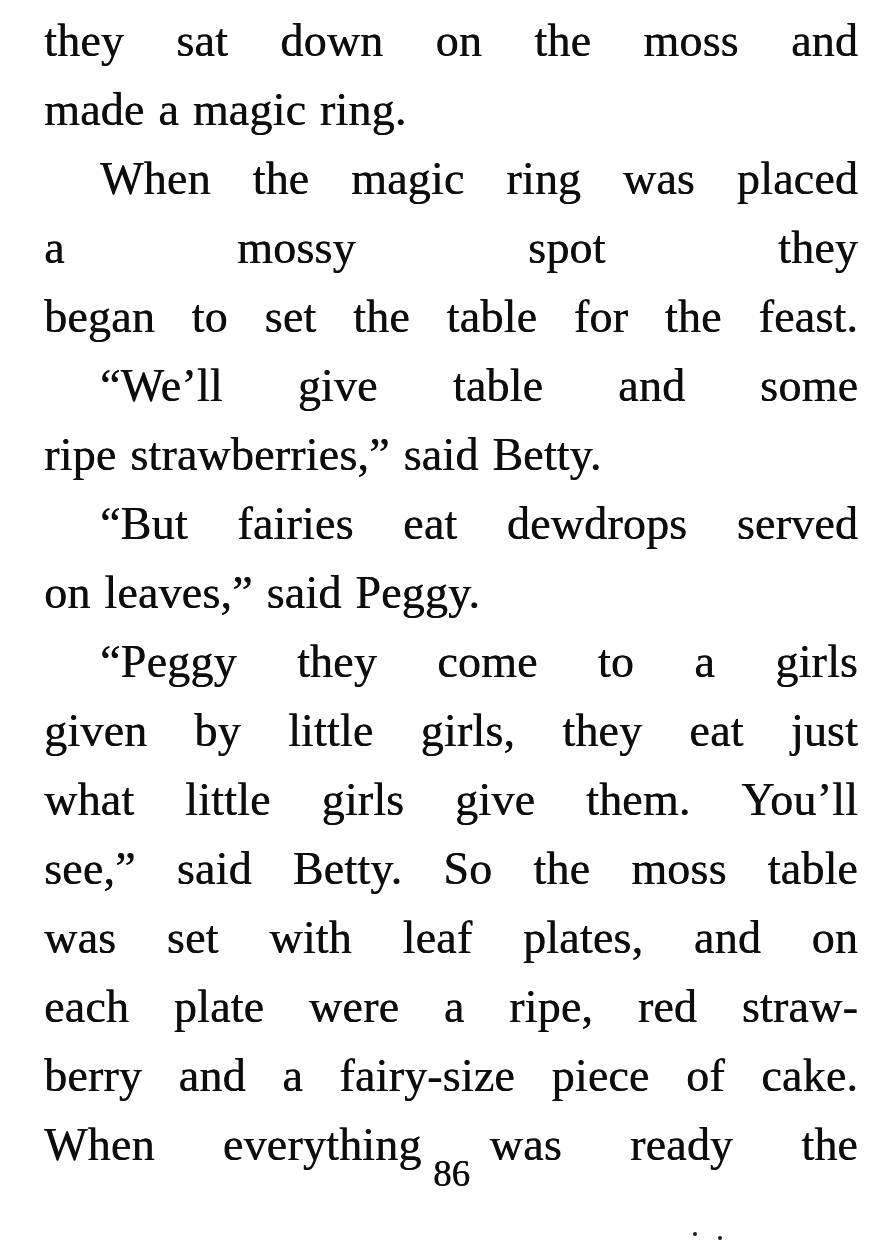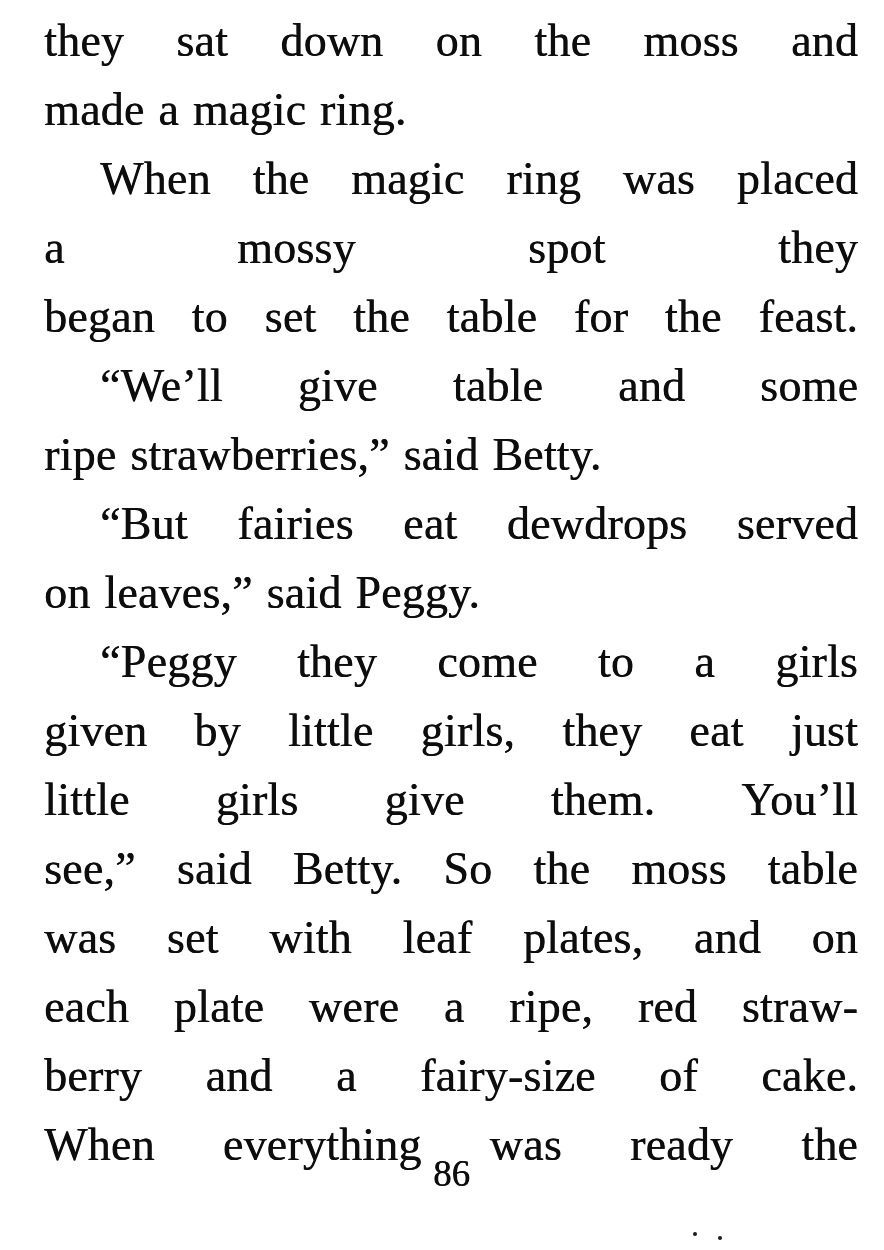--- a/index.html
+++ b/index.html
@@ -66,23 +66,23 @@
       <div class="line left"><span>made</span><span>a</span><span>magic</span><span>ring.</span></div>
       <div class="line justify indent"><span>When</span><span>the</span><span>magic</span><span>ring</span><span>was</span><span>placed</span></div>
       <div class="line justify"><span>a</span><span>mossy</span><span>spot</span><span>they</span></div>
       <div class="line justify"><span>began</span><span>to</span><span>set</span><span>the</span><span>table</span><span>for</span><span>the</span><span>feast.</span></div>
       <div class="line justify indent"><span>“We’ll</span><span>give</span><span>table</span><span>and</span><span>some</span></div>
       <div class="line left"><span>ripe</span><span>strawberries,”</span><span>said</span><span>Betty.</span></div>
       <div class="line justify indent"><span>“But</span><span>fairies</span><span>eat</span><span>dewdrops</span><span>served</span></div>
       <div class="line left"><span>on</span><span>leaves,”</span><span>said</span><span>Peggy.</span></div>
       <div class="line justify indent"><span>“Peggy</span><span>they</span><span>come</span><span>to</span><span>a</span><span>girls</span></div>
       <div class="line justify"><span>given</span><span>by</span><span>little</span><span>girls,</span><span>they</span><span>eat</span><span>just</span></div>
-      <div class="line justify"><span>little</span><span>girls</span><span>give</span><span>them.</span><span>You’ll</span></div>
+      <div class="line justify"><span>what</span><span>little</span><span>girls</span><span>give</span><span>them.</span><span>You’ll</span></div>
       <div class="line justify"><span>see,”</span><span>said</span><span>Betty.</span><span>So</span><span>the</span><span>moss</span><span>table</span></div>
       <div class="line justify"><span>was</span><span>set</span><span>with</span><span>leaf</span><span>plates,</span><span>and</span><span>on</span></div>
       <div class="line justify"><span>each</span><span>plate</span><span>were</span><span>a</span><span>ripe,</span><span>red</span><span>straw-</span></div>
-      <div class="line justify"><span>berry</span><span>and</span><span>a</span><span>fairy-size</span><span>of</span><span>cake.</span></div>
+      <div class="line justify"><span>berry</span><span>and</span><span>a</span><span>fairy-size</span><span>piece</span><span>of</span><span>cake.</span></div>
       <div class="line justify"><span>When</span><span>everything</span><span>was</span><span>ready</span><span>the</span></div>
     </div>
   <div class="page-number">86</div>
   <span class="artifact-dot dot1"></span>
   <span class="artifact-dot dot2"></span>
 </div>
 
 </body></html>

